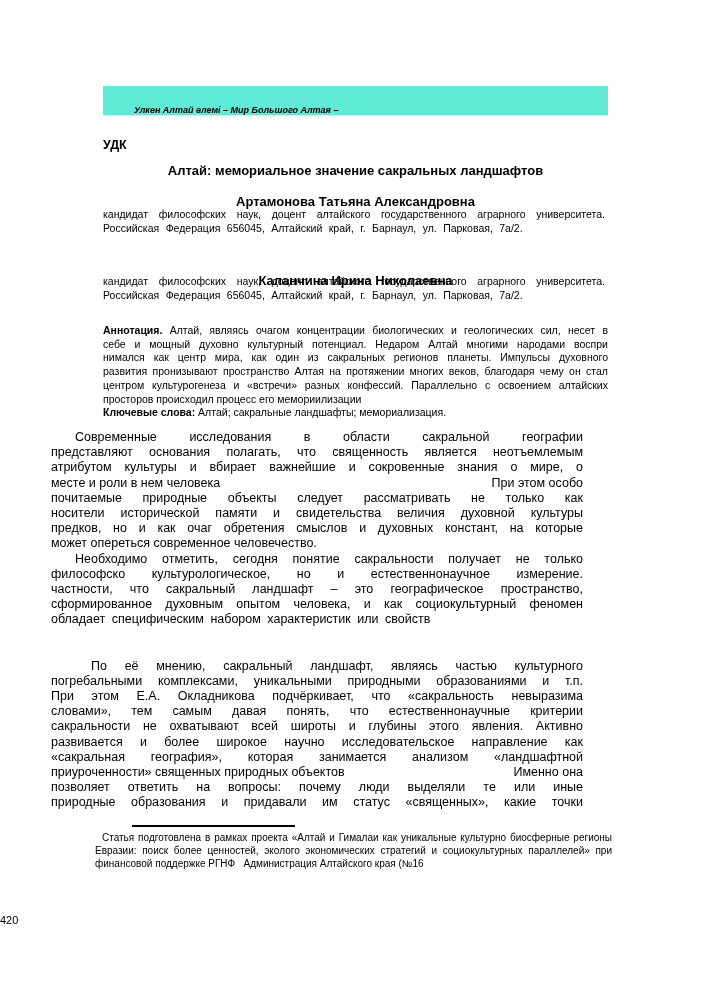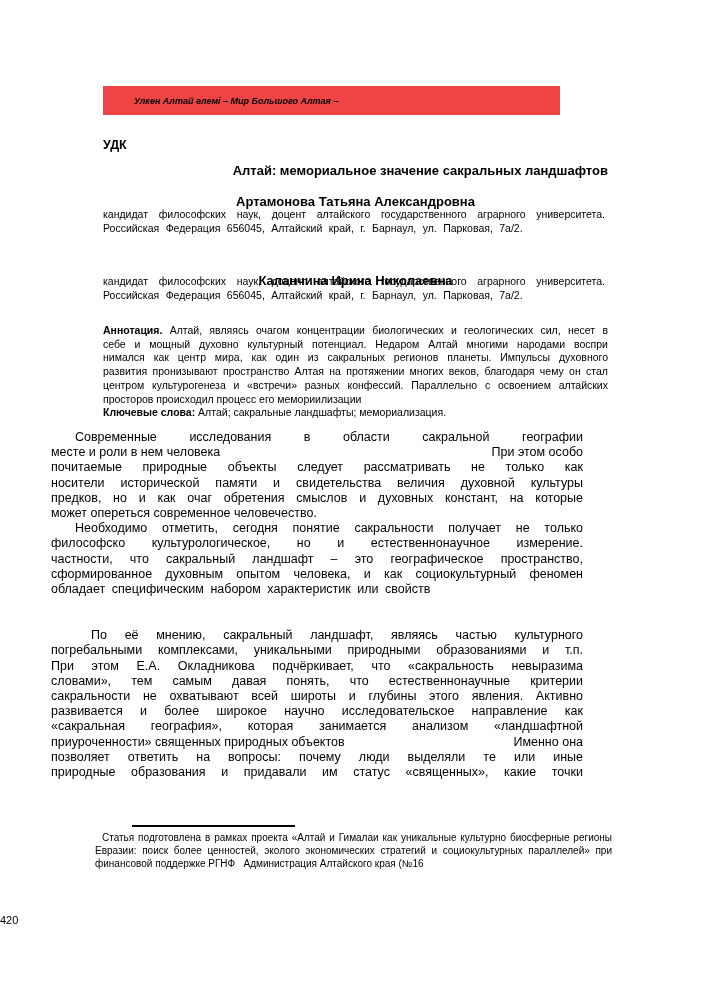--- a/index.html
+++ b/index.html
@@ -5,28 +5,28 @@
   html,body{margin:0;padding:0;background:#ffffff;}
   .page{
     position:relative;
     width:709px;height:1003px;
     background:#ffffff;
     font-family:"Liberation Sans", sans-serif;
     color:#000000;
     overflow:hidden;
   }
   .runbar{
-    position:absolute;left:103px;top:86px;width:457px;height:29px;
-    background:#ef4444;
-    display:flex;align-items:center;
+    position:absolute;left:103px;top:86px;width:505px;height:29px;
+    background:#5eead4;
+    display:flex;align-items:flex-end;
     box-sizing:border-box;padding-left:31px;
     font-size:9px;font-weight:bold;font-style:italic;
   }
   .udc{position:absolute;left:103px;top:138px;font-size:12.5px;font-weight:bold;}
-  .title{position:absolute;left:103px;top:163px;width:505px;text-align:right;font-size:13px;font-weight:bold;}
+  .title{position:absolute;left:103px;top:163px;width:505px;text-align:center;font-size:13px;font-weight:bold;}
   .author-name{position:absolute;left:103px;width:505px;text-align:center;font-size:13px;font-weight:bold;}
   .author1{top:194px;}
   .author2{top:261px;margin-top:12px;}
   .affil{position:absolute;left:103px;width:502px;font-size:10.5px;line-height:13.5px;}
   .affil1{top:208px;}
   .affil2{top:275px;}
   .abstract{position:absolute;left:103px;top:324px;width:505px;font-size:10.5px;line-height:13.7px;}
   .body-text{position:absolute;left:51px;top:430px;width:532px;font-size:12.5px;line-height:15.2px;}
   .para{margin:0;}
   .para.indent-sm > .line:first-child{text-indent:24px;}
@@ -71,20 +71,22 @@
       <div class="line">нимался как центр мира, как один из сакральных регионов планеты. Импульсы духовного</div>
       <div class="line">развития пронизывают пространство Алтая на протяжении многих веков, благодаря чему он стал</div>
       <div class="line">центром культурогенеза и «встречи» разных конфессий. Параллельно с освоением алтайских</div>
       <div class="line last">просторов происходил процесс его мемориилизации</div>
       <div class="line last"><b>Ключевые слова:</b> Алтай; сакральные ландшафты; мемориализация.</div>
     </div>
 
   <div class="body-text">
       <div class="para indent-sm">
         <div class="line">Современные исследования в области сакральной географии</div>
+        <div class="line">представляют основания полагать, что священность является неотъемлемым</div>
+        <div class="line">атрибутом культуры и вбирает важнейшие и сокровенные знания о мире, о</div>
         <div class="line gap">
           <span>месте и роли в нем человека</span>
           <span>При этом особо</span>
         </div>
         <div class="line">почитаемые природные объекты следует рассматривать не только как</div>
         <div class="line">носители исторической памяти и свидетельства величия духовной культуры</div>
         <div class="line">предков, но и как очаг обретения смыслов и духовных констант, на которые</div>
         <div class="line last">может опереться современное человечество.</div>
       </div>
       <div class="para indent-sm">

